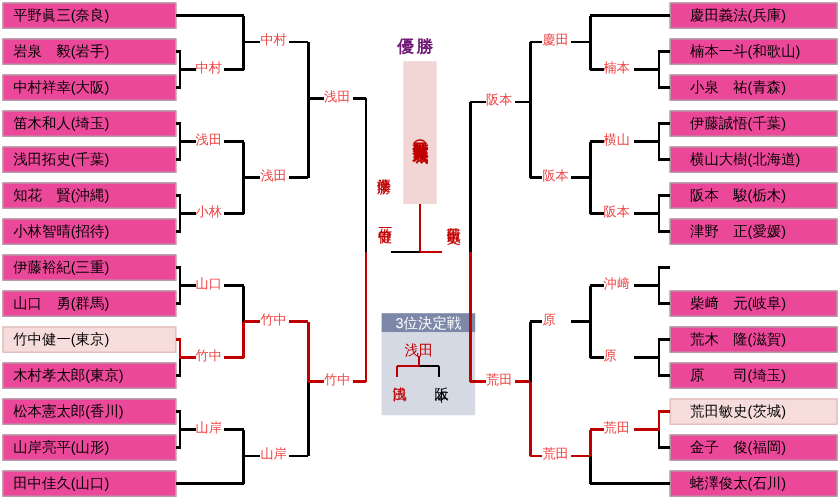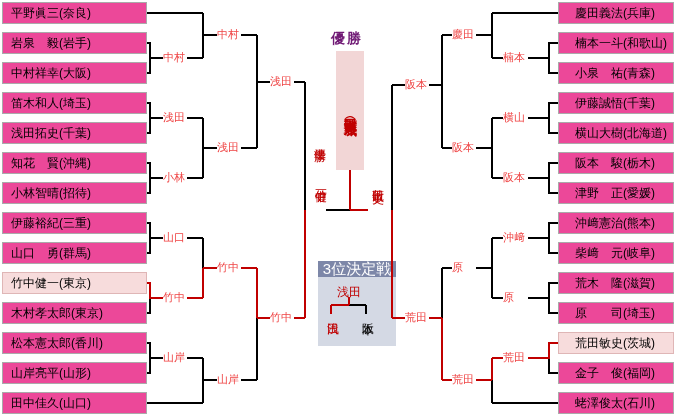--- a/index.html
+++ b/index.html
@@ -8,21 +8,21 @@
     font-family:"Liberation Sans","DejaVu Sans",sans-serif;
     -webkit-font-smoothing:antialiased;overflow:hidden;
   }
   .stage{position:absolute;left:0;top:0;width:700px;height:420px;}
   .pbox{
     position:absolute;left:2px;width:145px;height:22px;box-sizing:border-box;
     background:#ec4899;border:1px solid #aaaaaa;
     font-size:12px;line-height:20px;padding-left:8px;color:#000;
     white-space:nowrap;z-index:2;
   }
-  .pbox.right{left:558px;width:116px;padding-left:16px;}
+  .pbox.right{left:558px;width:140px;padding-left:16px;}
   .pbox.hl{background:#f7dcdc;border-color:#dfb6b6;}
   .rlabel{
     position:absolute;font-size:11px;line-height:16px;height:16px;color:#ef4444;
     white-space:nowrap;z-index:6;font-family:Liberation Mono, monospace;
   }
   .vtext{
     position:absolute;writing-mode:vertical-rl;text-orientation:mixed;
     font-size:12px;letter-spacing:1px;color:#c00000;white-space:nowrap;z-index:7;
   }
   .champ-title{
@@ -32,21 +32,21 @@
   .champ-box{
     position:absolute;left:336px;top:51px;width:28px;height:119px;background:#f2d6d6;
     display:flex;align-items:center;justify-content:center;z-index:3;
   }
   .champ-box .vname{
     writing-mode:vertical-rl;text-orientation:mixed;font-size:13px;font-weight:bold;
     color:#c00000;letter-spacing:1px;white-space:nowrap;
   }
   .third-box{position:absolute;left:318px;top:261px;width:78px;height:85px;z-index:3;}
   .third-head{
-    height:16px;background:#7d87a8;color:#ffffff;font-size:15px;line-height:16px;
+    height:16px;background:#7d87a8;color:#ffffff;font-size:12px;line-height:16px;
     text-align:center;white-space:nowrap;
   }
   .third-body{height:69px;background:#d4d9e4;position:relative;}
   .third-winner{
     position:absolute;left:337px;top:284px;font-size:12px;color:#c00000;
     z-index:7;white-space:nowrap;
   }
   .third-left{left:324px;top:313px;color:#c00000;}
   .third-right{left:359px;top:313px;color:#000000;}
   .third-v{position:absolute;writing-mode:vertical-rl;font-size:12px;z-index:7;white-space:nowrap;letter-spacing:1px;}
@@ -72,21 +72,20 @@
   <div class="pbox" style="top:362px">山岸亮平(山形)</div>
   <div class="pbox" style="top:392px">田中佳久(山口)</div>
 
   <div class="pbox right" style="top:2px">慶田義法(兵庫)</div>
   <div class="pbox right" style="top:32px">楠本一斗(和歌山)</div>
   <div class="pbox right" style="top:62px">小泉　祐(青森)</div>
   <div class="pbox right" style="top:92px">伊藤誠悟(千葉)</div>
   <div class="pbox right" style="top:122px">横山大樹(北海道)</div>
   <div class="pbox right" style="top:152px">阪本　駿(栃木)</div>
   <div class="pbox right" style="top:182px">津野　正(愛媛)</div>
-  <div class="pbox right" style="top:212px">沖﨑憲治(熊本)</div>
   <div class="pbox right" style="top:242px">柴﨑　元(岐阜)</div>
   <div class="pbox right" style="top:272px">荒木　隆(滋賀)</div>
   <div class="pbox right" style="top:302px">原　　司(埼玉)</div>
   <div class="pbox right hl" style="top:332px">荒田敏史(茨城)</div>
   <div class="pbox right" style="top:362px">金子　俊(福岡)</div>
   <div class="pbox right" style="top:392px">蛯澤俊太(石川)</div>
 
   <div class="rlabel" style="left:163px;top:50px">中村</div>
   <div class="rlabel" style="left:163px;top:110px">浅田</div>
   <div class="rlabel" style="left:163px;top:170px">小林</div>

